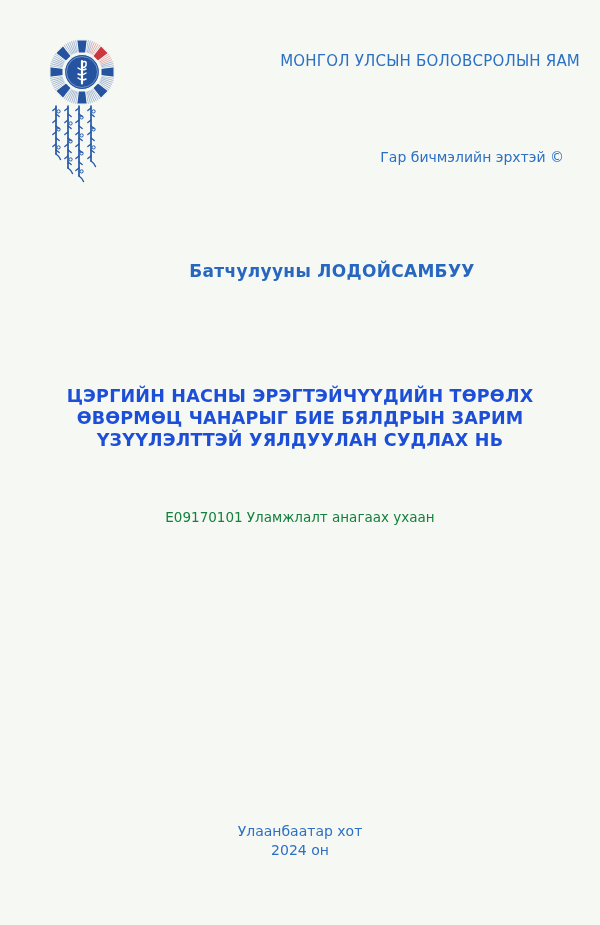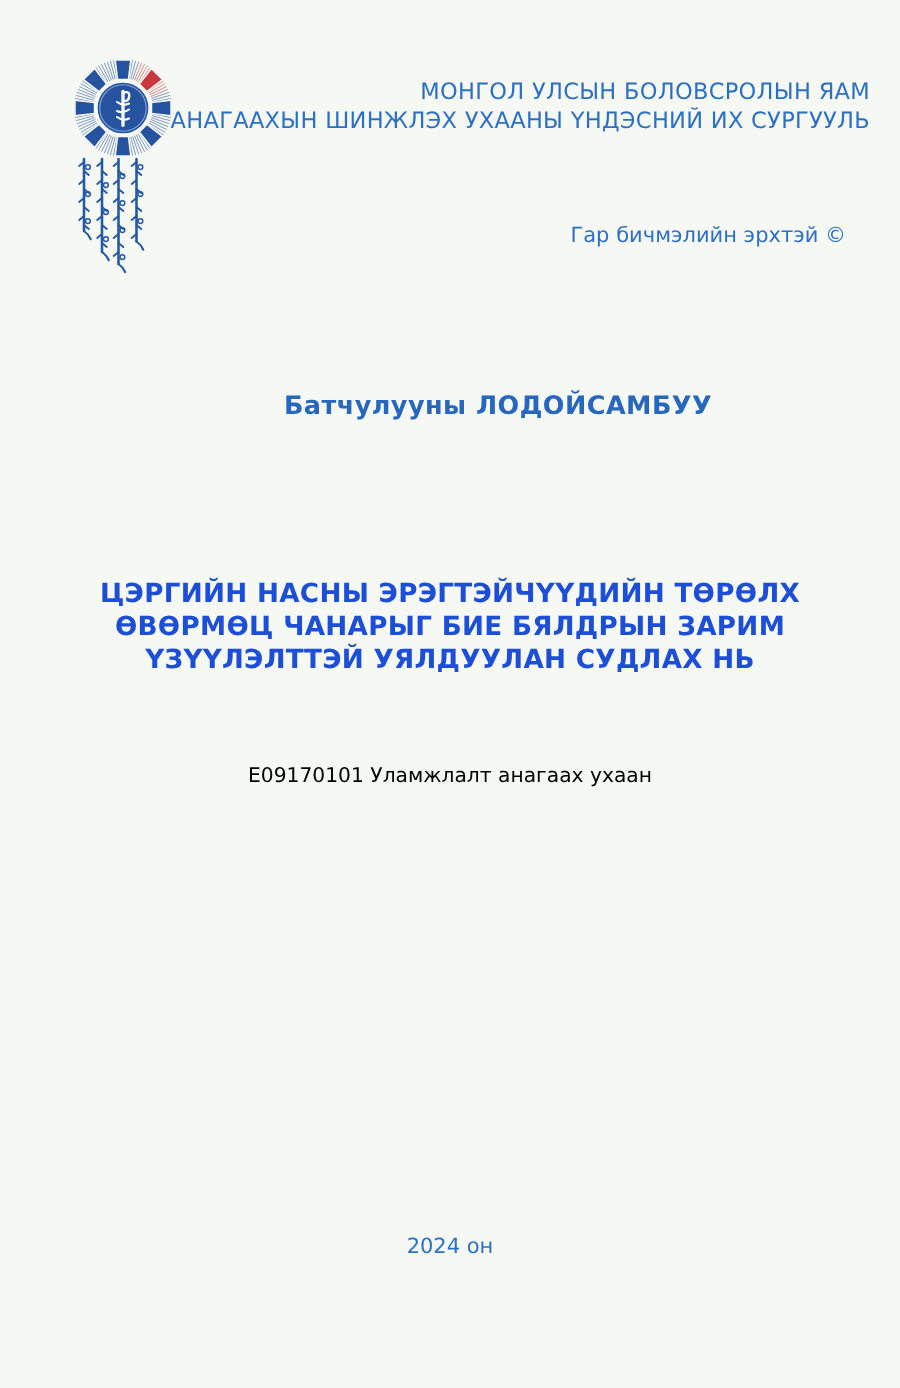--- a/index.html
+++ b/index.html
@@ -45,21 +45,21 @@
     font-size:17.5px;font-weight:bold;
     line-height:21.8px;
     letter-spacing:.2px;
     color:#1d4ed8;
   }
   .main-title div{white-space:nowrap;}
   
   .program{
     left:0;top:509px;width:600px;
     font-size:13.5px;
-    color:#000000;
+    color:#15803d;
   }
   
   .thesis-type{
     left:0;top:573px;width:600px;
     font-size:13.5px;
     color:#2c70c6;
   }
   
   .footer{
     left:0;top:822px;width:600px;
@@ -244,33 +244,33 @@
         <line x1="43" y1="41" x2="39.8" y2="43.6" stroke="#2458a8" stroke-width="1.3" stroke-linecap="round"></line>
         <circle cx="45.6" cy="44.4" r="1.6" fill="none" stroke="#2458a8" stroke-width="1"></circle>
         <line x1="43" y1="47" x2="46.2" y2="49.6" stroke="#2458a8" stroke-width="1.3" stroke-linecap="round"></line>
         <line x1="43" y1="53" x2="39.8" y2="55.6" stroke="#2458a8" stroke-width="1.3" stroke-linecap="round"></line>
         <path d="M 43 58 q 3 2 4.5 5.5" fill="none" stroke="#2458a8" stroke-width="1.4" stroke-linecap="round"></path>
       </svg>
   </div>
 
   <div class="abs header-block center">
     <div>МОНГОЛ УЛСЫН БОЛОВСРОЛЫН ЯАМ</div>
-    <div>АНАГААХЫН ШИНЖЛЭХ УХААНЫ ҮНДЭСНИЙ ИХ СУРГУУЛЬ</div>
   </div>
 
   <div class="abs copyright">Гар бичмэлийн эрхтэй ©</div>
 
   <div class="abs author center">Батчулууны ЛОДОЙСАМБУУ</div>
 
   <div class="abs main-title center">
     <div>ЦЭРГИЙН НАСНЫ ЭРЭГТЭЙЧҮҮДИЙН ТӨРӨЛХ</div>
     <div>ӨВӨРМӨЦ ЧАНАРЫГ БИЕ БЯЛДРЫН ЗАРИМ</div>
     <div>ҮЗҮҮЛЭЛТТЭЙ УЯЛДУУЛАН СУДЛАХ НЬ</div>
   </div>
 
   <div class="abs program center">Е09170101 Уламжлалт анагаах ухаан</div>
 
 
   <div class="abs footer center">
+    <div>Улаанбаатар хот</div>
     <div>2024 он</div>
   </div>
 
 </div>
 
 </body></html>

